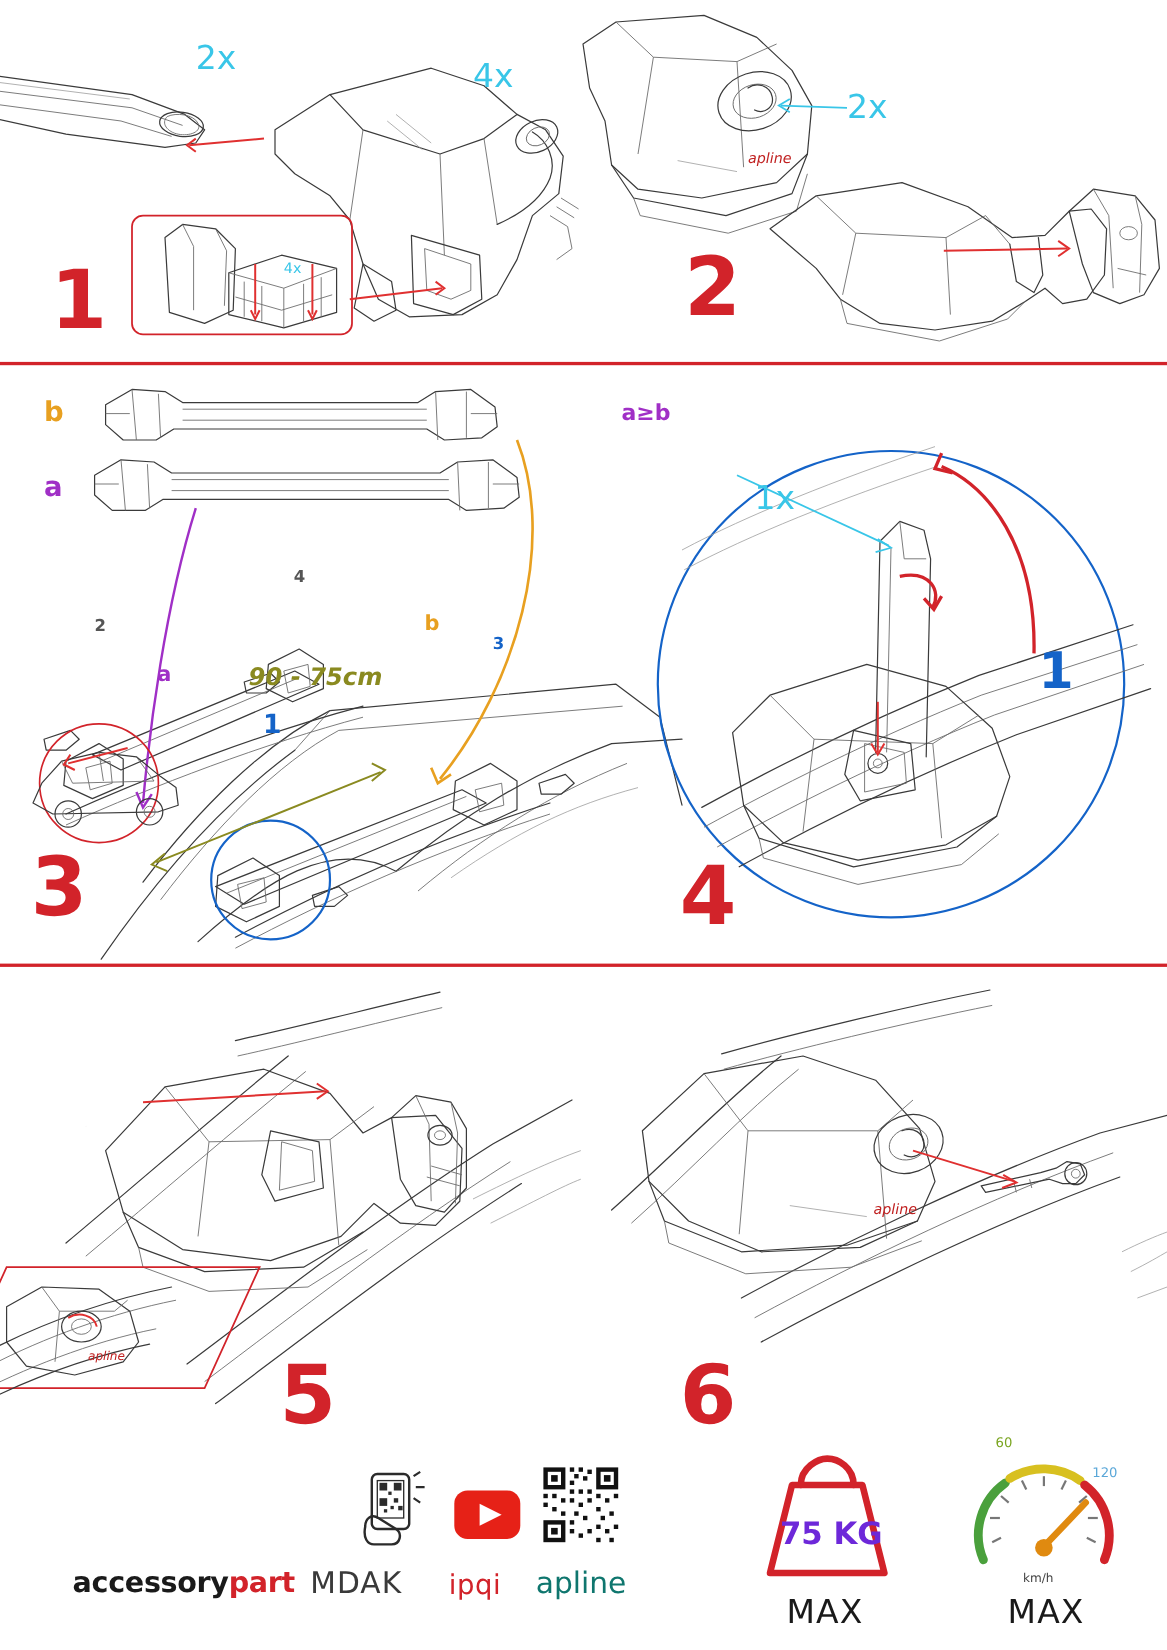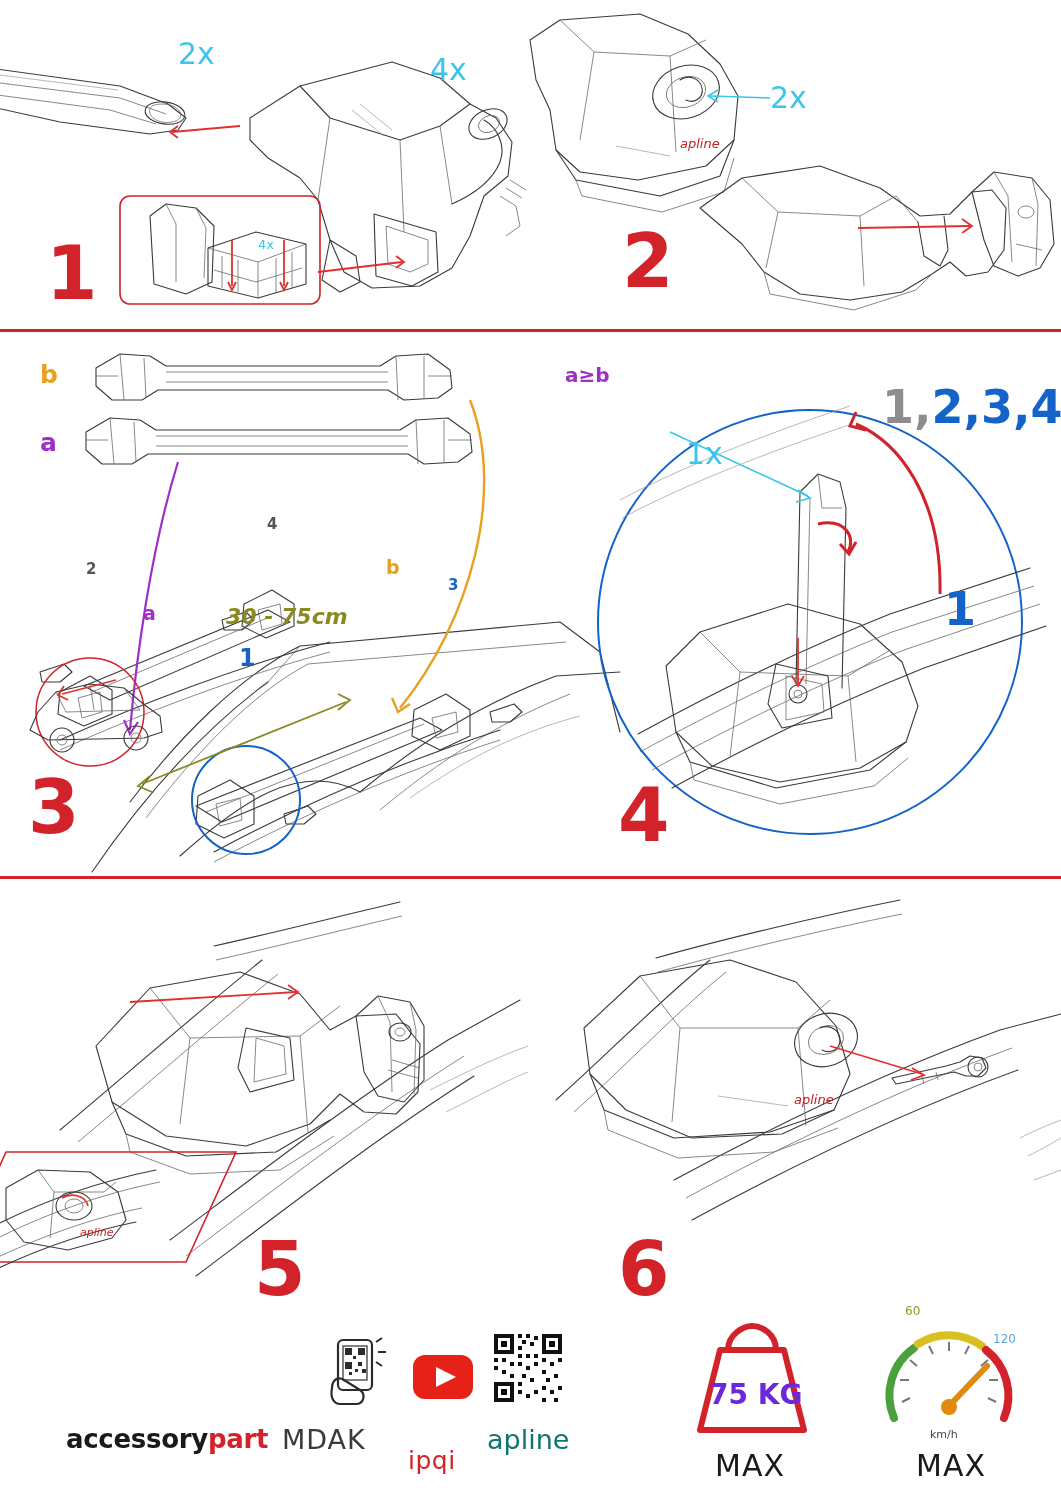--- a/index.html
+++ b/index.html
@@ -140,21 +140,20 @@
     font-weight: 500;
     color: #3a3a3a;
     letter-spacing: 1px;
   }
   .brand-ipqi {
     position: absolute;
     font-family: "DejaVu Sans", sans-serif;
     font-size: 25px;
     color: #d2232a;
     letter-spacing: 0.5px;
-    margin-top: 20px;
   }
   .brand-apline {
     position: absolute;
     font-family: "DejaVu Sans", sans-serif;
     font-size: 27px;
     color: #2b2b2b;
     letter-spacing: 0px;
   }
   .brand-apline span { color: #0f766e; }
   .max-label {
@@ -391,21 +390,21 @@
         <circle class="ln-thin" cx="132" cy="82" r="5"></circle>
         <path class="arrow-red" d="M58 38 L112 24"></path>
         <path class="arrow-red" d="M60 30 L54 39 L64 44"></path>
       </svg>
     </div>
 
     <div class="lbl-b" style="left:40px;top:28px;">b</div>
     <div class="lbl-a" style="left:40px;top:96px;">a</div>
     <div class="lbl-a" style="left:143px;top:270px;font-size:19px;">a</div>
     <div class="lbl-b" style="left:386px;top:224px;font-size:19px;">b</div>
-    <div class="dim" style="left:226px;top:272px;">30 - 75cm</div>
+    <div class="dim" style="left:226px;top:272px;">90 - 75cm</div>
     <div class="circnum" style="left:239px;top:312px;">1</div>
     <div class="smallnum grey" style="left:86px;top:228px;">2</div>
     <div class="smallnum" style="left:448px;top:244px;">3</div>
     <div class="smallnum grey" style="left:267px;top:183px;">4</div>
     <div class="stepnum" style="left:28px;top:438px;">3</div>
   </div>
 
   <div class="abs" style="left:560px;top:332px;width:501px;height:544px;">
     <svg width="501" height="544" viewBox="0 0 501 544">
 
@@ -443,23 +442,20 @@
       <path class="arrow-red-b" d="M258 192 C286 186 296 206 288 220"></path>
       <path class="arrow-red-b" d="M280 212 L289 222 L296 210"></path>
 
       <path class="arrow-red-b" d="M380 262 C382 164 338 110 296 92"></path>
       <path class="arrow-red-b" d="M296 80 L290 94 L306 98"></path>
 
       <path class="arrow-red" d="M238 306 L238 352"></path>
       <path class="arrow-red" d="M232 344 L238 354 L244 344"></path>
     </svg>
     <div class="cnt" style="left:126px;top:104px;">1x</div>
-    <div class="seq" style="left:322px;top:48px;">
-      <span class="g">1,</span><span class="b">2,3,4</span>
-    </div>
     <div class="big1" style="left:384px;top:250px;">1</div>
     <div class="stepnum" style="left:58px;top:446px;">4</div>
   </div>
 
   <div class="lbl-ab" style="left:565px;top:363px;text-align:center;">a≥b</div>
 
   <div class="abs" style="left:0;top:880px;width:530px;height:430px;">
     <svg width="530" height="430" viewBox="0 0 530 430">
 
       <path class="ln" d="M214 66 C260 56 340 36 400 22"></path>

